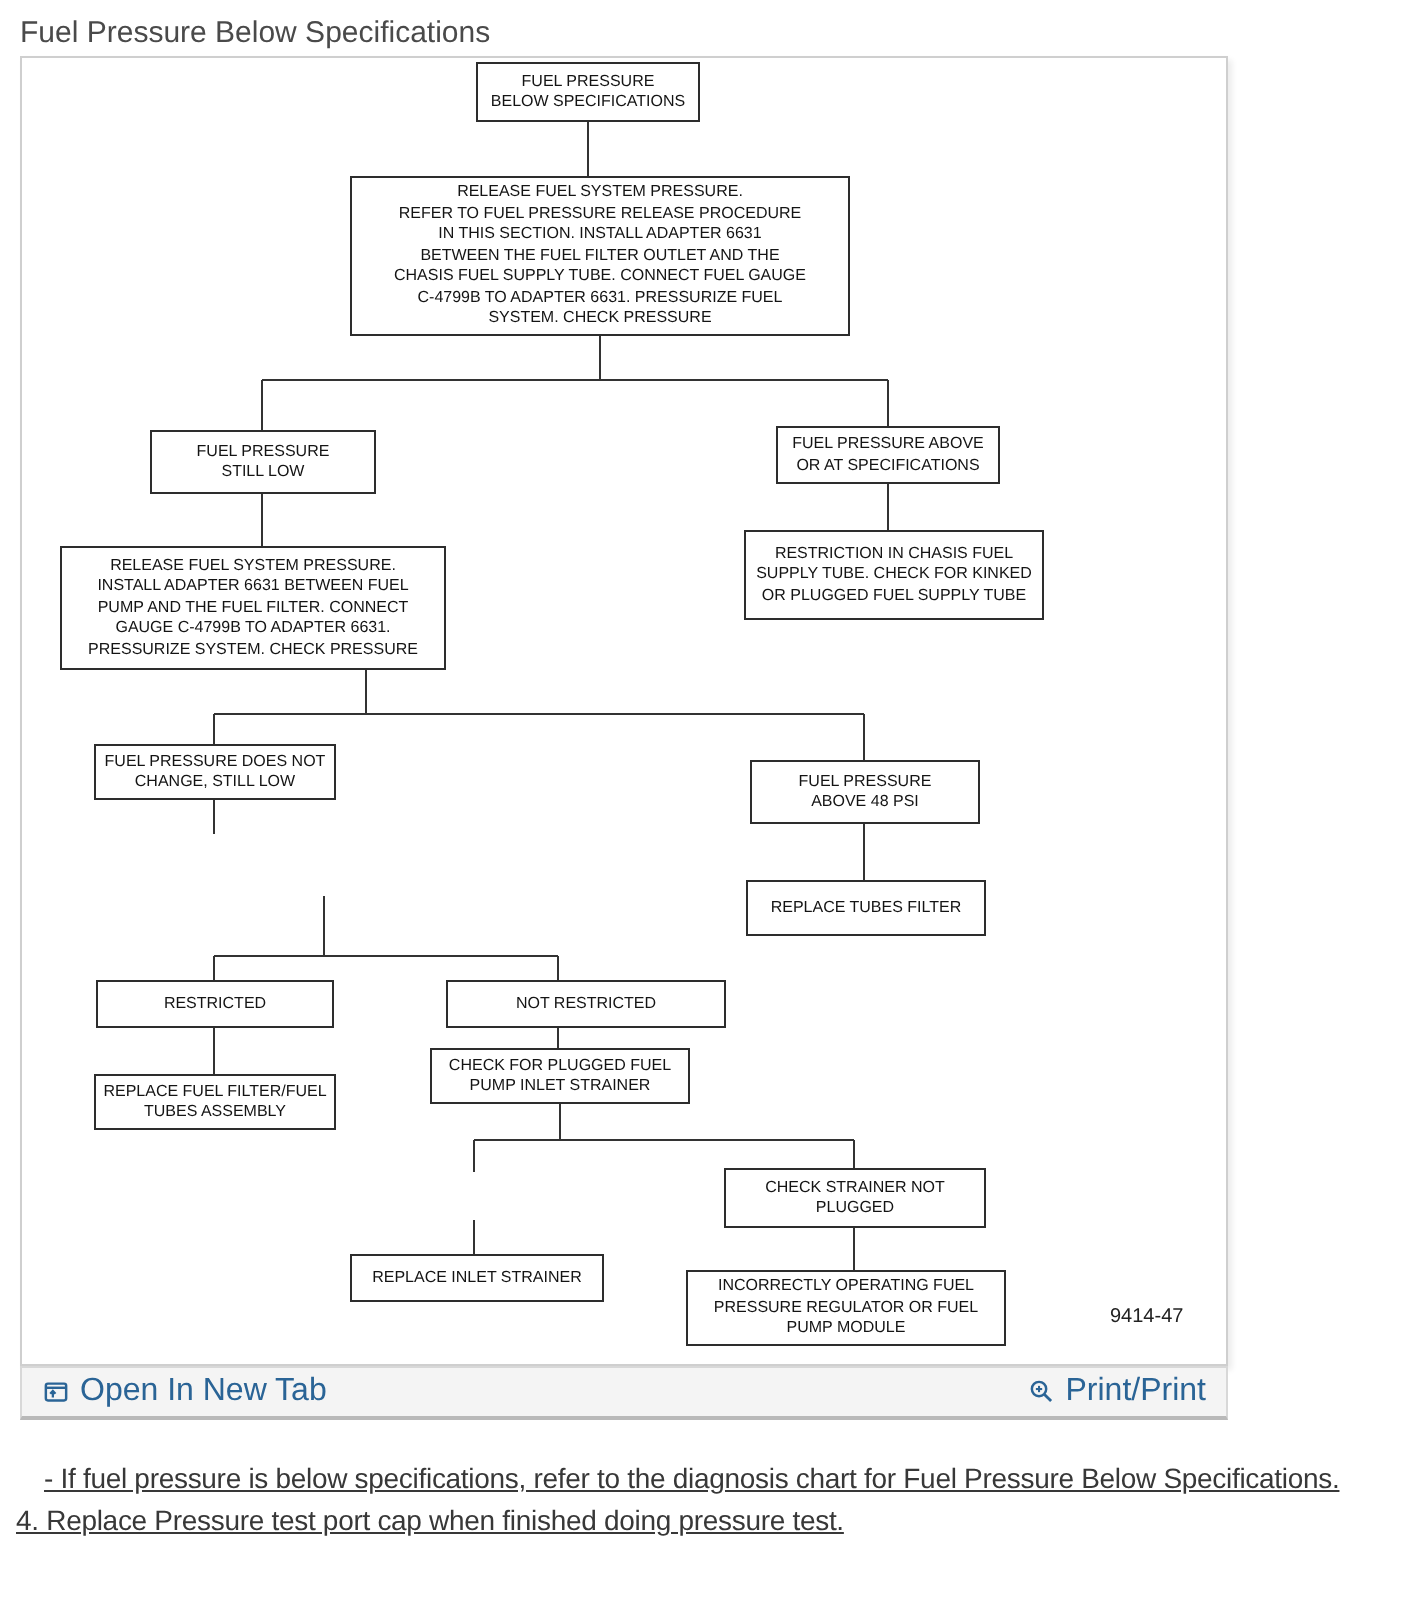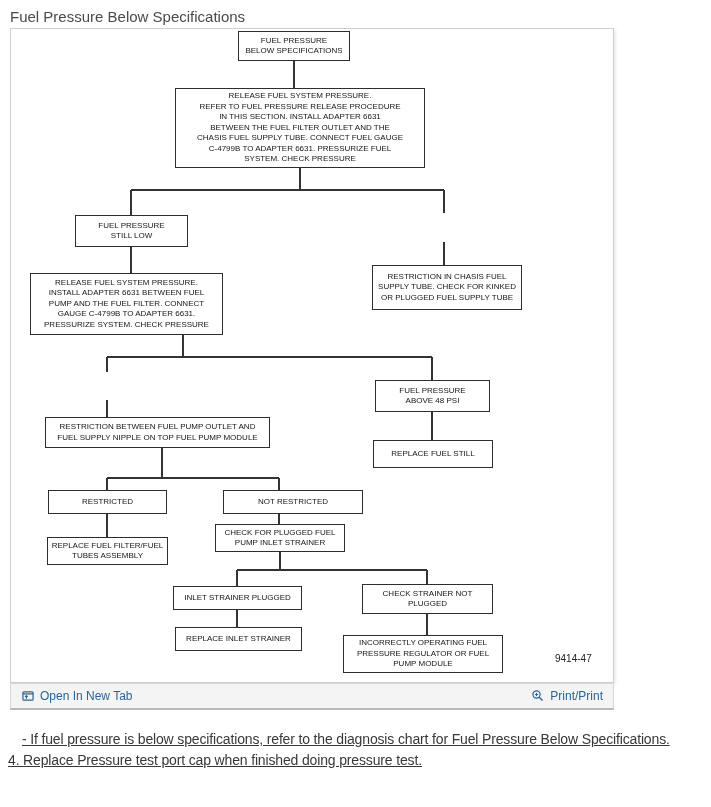--- a/index.html
+++ b/index.html
@@ -24,21 +24,21 @@
     white-space:pre-line;padding:1px 2px;
   }
   .fig-label{position:absolute;left:544px;top:624px;font-size:10px;color:#222;}
   .toolbar{
     position:absolute;left:10px;top:683px;width:604px;height:27px;
     background:#f4f4f4;border:1px solid #d8d8d8;border-bottom:2px solid #b9b9b9;
     box-sizing:border-box;display:flex;align-items:center;
     justify-content:space-between;padding:0 10px;
   }
   .tb-link{
-    color:#2a6496;font-size:12px;text-decoration:none;
+    color:#2a6496;font-size:16px;text-decoration:none;
     display:flex;align-items:center;gap:5px;cursor:pointer;
   }
   .tb-link svg{display:block;}
   .notes{
     position:absolute;left:8px;top:729px;width:703px;
     font-size:14px;letter-spacing:-0.15px;color:#383838;line-height:21px;text-decoration:underline;
   }
   .note-line{white-space:nowrap;}
   .note-indent{padding-left:14px;}
 </style>
@@ -61,40 +61,41 @@
 BELOW SPECIFICATIONS</div>
     <div class="node" style="left:164px;top:59px;width:250px;height:80px">RELEASE FUEL SYSTEM PRESSURE.
 REFER TO FUEL PRESSURE RELEASE PROCEDURE
 IN THIS SECTION. INSTALL ADAPTER 6631
 BETWEEN THE FUEL FILTER OUTLET AND THE
 CHASIS FUEL SUPPLY TUBE. CONNECT FUEL GAUGE
 C-4799B TO ADAPTER 6631. PRESSURIZE FUEL
 SYSTEM. CHECK PRESSURE</div>
     <div class="node" style="left:64px;top:186px;width:113px;height:32px">FUEL PRESSURE
 STILL LOW</div>
+    <div class="node" style="left:377px;top:184px;width:112px;height:29px">FUEL PRESSURE ABOVE
+OR AT SPECIFICATIONS</div>
     <div class="node" style="left:19px;top:244px;width:193px;height:62px">RELEASE FUEL SYSTEM PRESSURE.
 INSTALL ADAPTER 6631 BETWEEN FUEL
 PUMP AND THE FUEL FILTER. CONNECT
 GAUGE C-4799B TO ADAPTER 6631.
 PRESSURIZE SYSTEM. CHECK PRESSURE</div>
     <div class="node" style="left:361px;top:236px;width:150px;height:45px">RESTRICTION IN CHASIS FUEL
 SUPPLY TUBE. CHECK FOR KINKED
 OR PLUGGED FUEL SUPPLY TUBE</div>
+    <div class="node" style="left:36px;top:343px;width:121px;height:28px">FUEL PRESSURE DOES NOT
+CHANGE, STILL LOW</div>
     <div class="node" style="left:364px;top:351px;width:115px;height:32px">FUEL PRESSURE
 ABOVE 48 PSI</div>
-    <div class="node" style="left:34px;top:388px;width:225px;height:31px">RESTRICTION BETWEEN FUEL PUMP OUTLET AND
-FUEL SUPPLY NIPPLE ON TOP FUEL PUMP MODULE</div>
-    <div class="node" style="left:362px;top:411px;width:120px;height:28px">REPLACE FUEL STILL</div>
+    <div class="node" style="left:362px;top:411px;width:120px;height:28px">REPLACE TUBES FILTER</div>
     <div class="node" style="left:37px;top:461px;width:119px;height:24px">RESTRICTED</div>
     <div class="node" style="left:212px;top:461px;width:140px;height:24px">NOT RESTRICTED</div>
     <div class="node" style="left:204px;top:495px;width:130px;height:28px">CHECK FOR PLUGGED FUEL
 PUMP INLET STRAINER</div>
     <div class="node" style="left:36px;top:508px;width:121px;height:28px">REPLACE FUEL FILTER/FUEL
 TUBES ASSEMBLY</div>
-    <div class="node" style="left:162px;top:557px;width:129px;height:24px">INLET STRAINER PLUGGED</div>
     <div class="node" style="left:351px;top:555px;width:131px;height:30px">CHECK STRAINER NOT
 PLUGGED</div>
     <div class="node" style="left:164px;top:598px;width:127px;height:24px">REPLACE INLET STRAINER</div>
     <div class="node" style="left:332px;top:606px;width:160px;height:38px">INCORRECTLY OPERATING FUEL
 PRESSURE REGULATOR OR FUEL
 PUMP MODULE</div>
 
     <div class="fig-label">9414-47</div>
   </div>
 </div>

